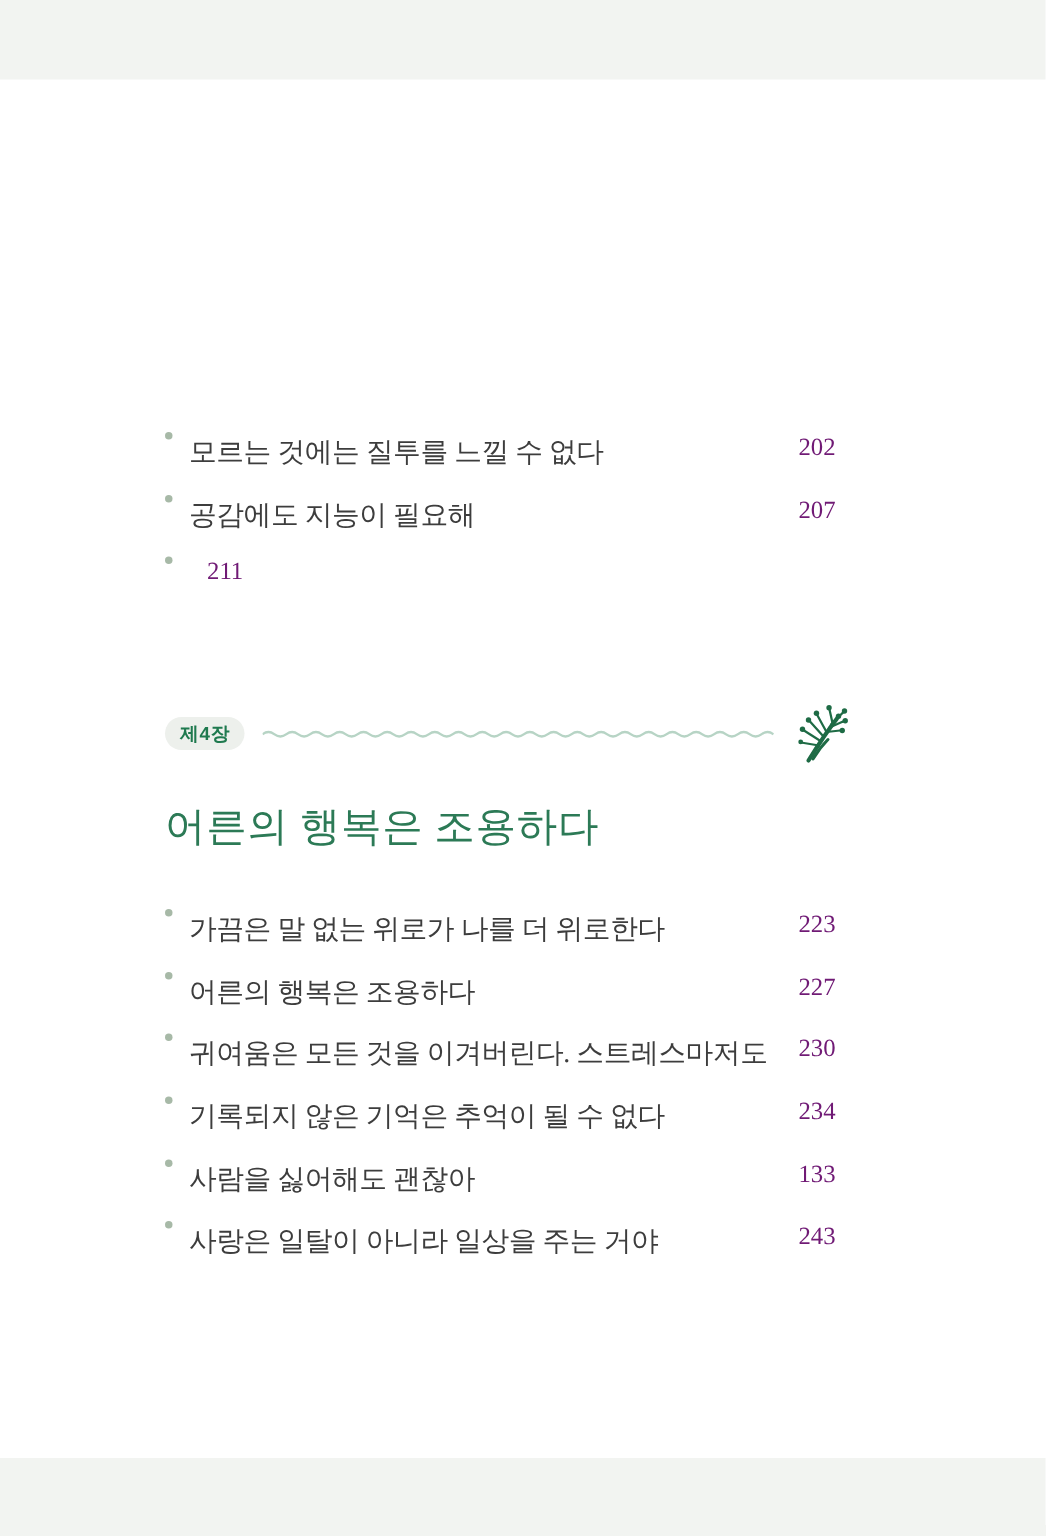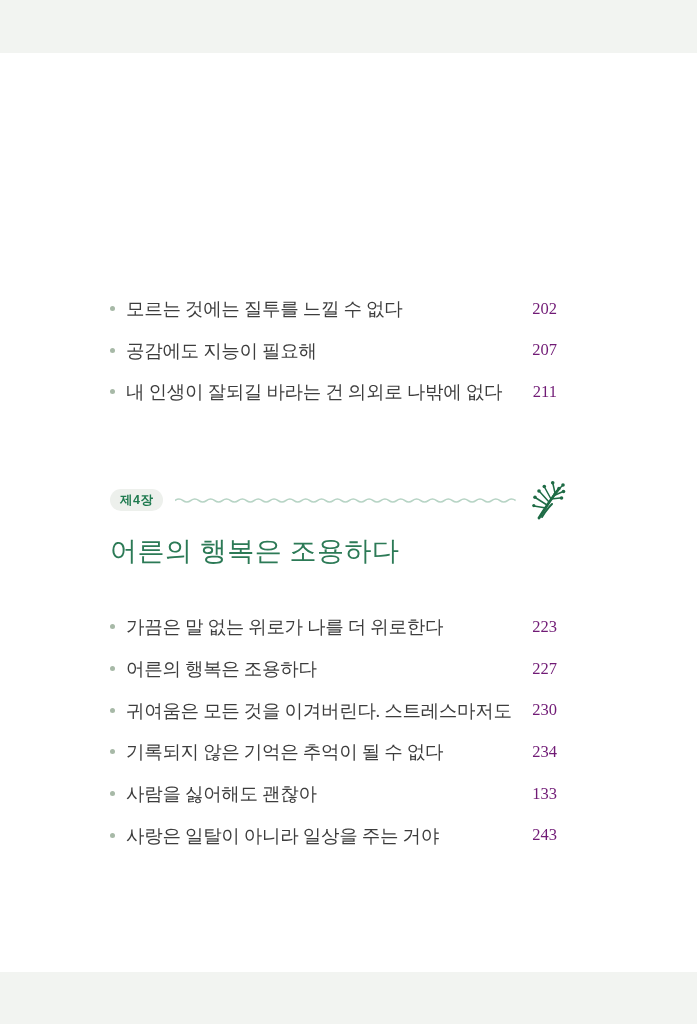--- a/index.html
+++ b/index.html
@@ -17,21 +17,21 @@
   .band-top { top: 0; height: 53px; }
   .band-bottom { top: 972px; height: 52px; }
 
   .toc-group {
     position: absolute; left: 110px; width: 447px;
   }
   .toc-group-top { top: 288px; }
   .toc-group-bottom { top: 606px; }
 
   .toc-row {
-    display: flex; align-items: center;
+    display: flex; 
     height: 41.5px;
   }
   .toc-group-bottom .toc-row { height: 41.7px; }
 
   .bullet {
     flex: none;
     width: 5px; height: 5px; border-radius: 50%;
     background: #a7b9a7;
     margin-right: 11px;
   }
@@ -44,21 +44,21 @@
     overflow: hidden;
   }
   .toc-page {
     flex: none;
     margin-left: 12px;
     font-size: 16.5px;
     color: #701a75;
   }
 
   .chapter-header {
-    position: absolute; top: 488px; left: 110px; width: 458px;
+    position: absolute; top: 477px; left: 110px; width: 458px;
     height: 24px;
     display: flex; align-items: center;
   }
   .chapter-badge {
     flex: none;
     background: #edf0ec;
     color: #1f7a4f;
     font-family: "Liberation Sans", "DejaVu Sans", sans-serif;
     font-weight: 700;
     font-size: 12.5px;
@@ -101,21 +101,20 @@
     <span class="toc-title">모르는 것에는 질투를 느낄 수 없다</span>
     <span class="toc-page">202</span>
   </div>
   <div class="toc-row">
     <span class="bullet"></span>
     <span class="toc-title">공감에도 지능이 필요해</span>
     <span class="toc-page">207</span>
   </div>
   <div class="toc-row">
     <span class="bullet"></span>
-    <span class="toc-title">내 인생이 잘되길 바라는 건 의외로 나밖에 없다</span>
     <span class="toc-page">211</span>
   </div>
 </section>
 
 <header class="chapter-header">
   <span class="chapter-badge">제4장</span>
   <svg class="wave" viewBox="0 0 352 6" preserveAspectRatio="none" aria-hidden="true">
     <path d="M0 3q4 -2.6 8 0t8 0t8 0t8 0t8 0t8 0t8 0t8 0t8 0t8 0t8 0t8 0t8 0t8 0t8 0t8 0t8 0t8 0t8 0t8 0t8 0t8 0t8 0t8 0t8 0t8 0t8 0t8 0t8 0t8 0t8 0t8 0t8 0t8 0t8 0t8 0t8 0t8 0t8 0t8 0t8 0t8 0t8 0" fill="none" stroke="#b7d4c5" stroke-width="1.3"></path>
   </svg>
   <svg class="sprig" viewBox="0 0 36 42" aria-hidden="true">

